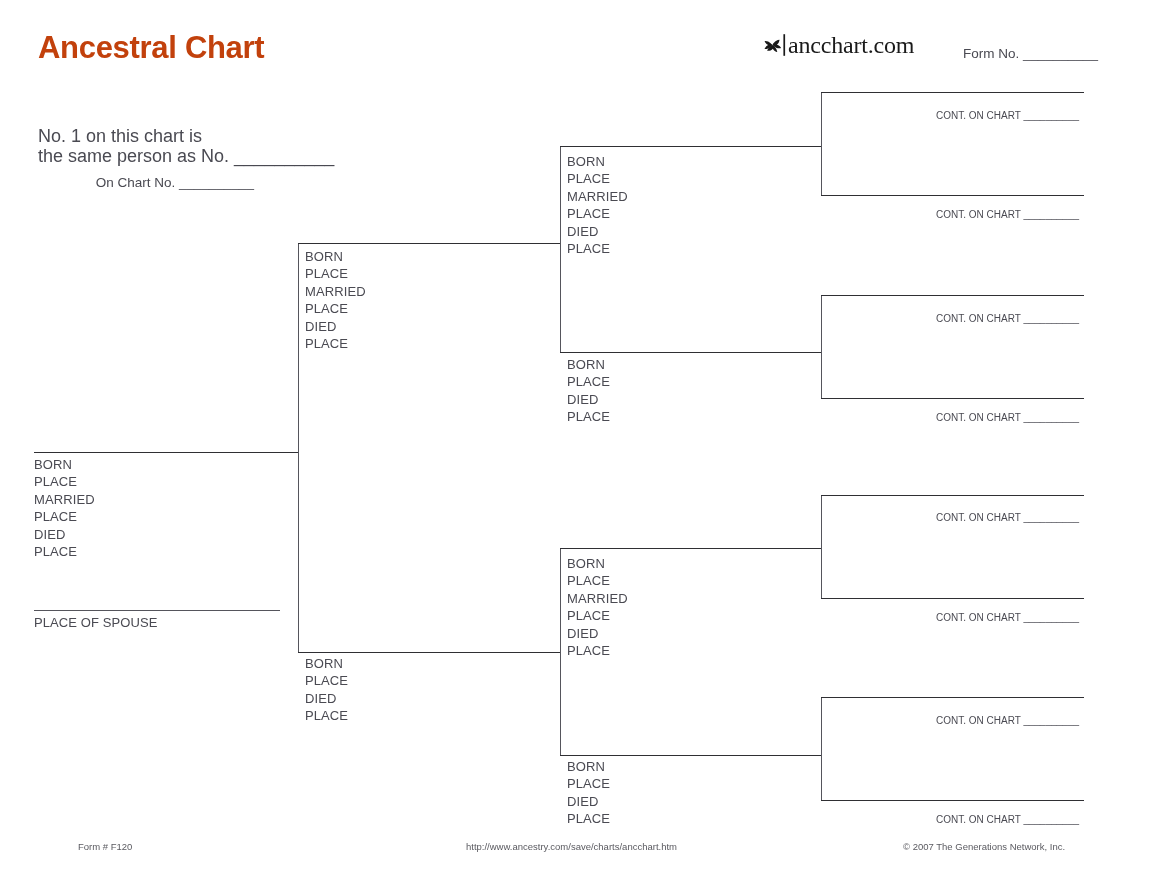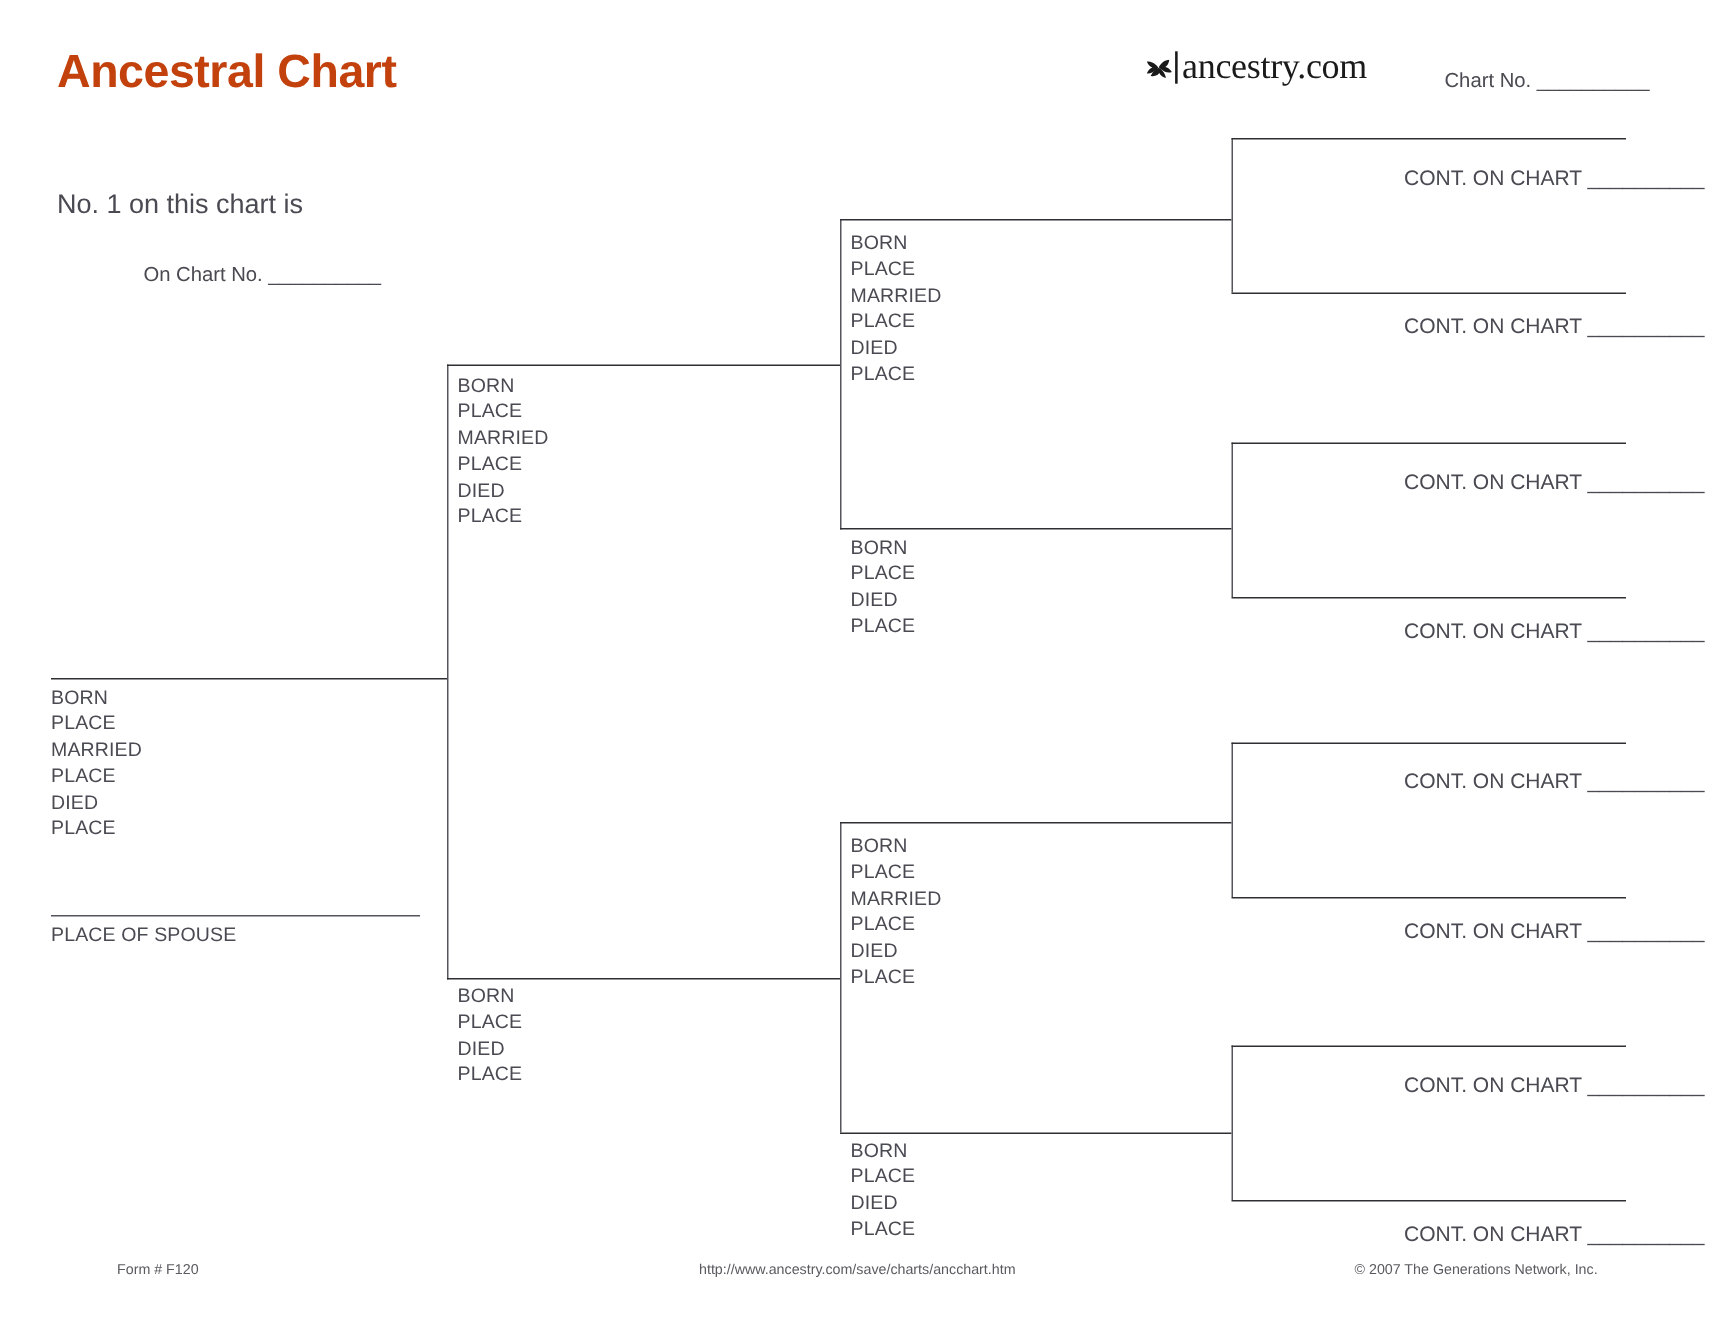--- a/index.html
+++ b/index.html
@@ -104,21 +104,21 @@
   .vline {
     position: absolute;
     width: 0;
     border-left: 1.2px solid #55555c;
   }
   .hline.thin { border-top-color: #55555c; }
 
   
   .cont-label {
     position: absolute;
-    font-size: 14px;
+    font-size: 10px;
     color: #4a4a52;
     white-space: nowrap;
   }
 
   
   .footer-text {
     position: absolute;
     top: 841px;
     font-size: 9.5px;
     color: #5a5a60;
@@ -138,27 +138,28 @@
   <div id="brand">
     <svg id="brand-mark" viewBox="0 0 30 24" xmlns="http://www.w3.org/2000/svg">
       <g fill="#1a1a1a">
         <path d="M15.2 11.9c0 0 -3.1 -4.4 -7.6 -3.9 0 0 1.0 3.0 3.6 4.0 -2.6 1.0 -3.6 4.0 -3.6 4.0 4.5 0.5 7.6 -4.1 7.6 -4.1z"></path>
         <path d="M15.5 11.9c0 0 2.2 -4.9 7.0 -5.1 0 0 -0.2 3.3 -2.6 4.9 2.7 0.5 4.3 3.3 4.3 3.3 -4.4 1.7 -8.7 -3.1 -8.7 -3.1z"></path>
         <path d="M15.4 12.1c-1.6 0.6 -4.0 2.4 -5.3 5.6 0 0 3.6 0.9 5.8 -2.0 1.3 2.9 4.4 3.3 4.4 3.3 -0.6 -3.7 -3.3 -6.3 -4.9 -6.9z"></path>
         <path d="M13.2 10.6l1.9 1.5 -1.2 0.9 -1.6 -1.5z"></path>
       </g>
       <rect x="26.4" y="1.2" width="1.7" height="21.6" fill="#1a1a1a"></rect>
     </svg>
-    <span id="brand-text">ancestry.com</span>
+    <span id="brand-text">ancchart.com</span>
   </div>
 
-  <div id="chart-no">Chart No. __________</div>
+  <div id="chart-no">Form No. __________</div>
 
   <div id="same-person-note">
     <div>No. 1 on this chart is</div>
+    <div>the same person as No. __________</div>
   </div>
   <div id="on-chart-no">On Chart No. __________</div>
 
   <div class="hline" style="left:34px; top:452px; width:264px;"></div>
   <div class="fields" style="left:34px; top:456px; white-space:pre;">BORN
 PLACE
 MARRIED
 PLACE
 DIED
 PLACE</div>

